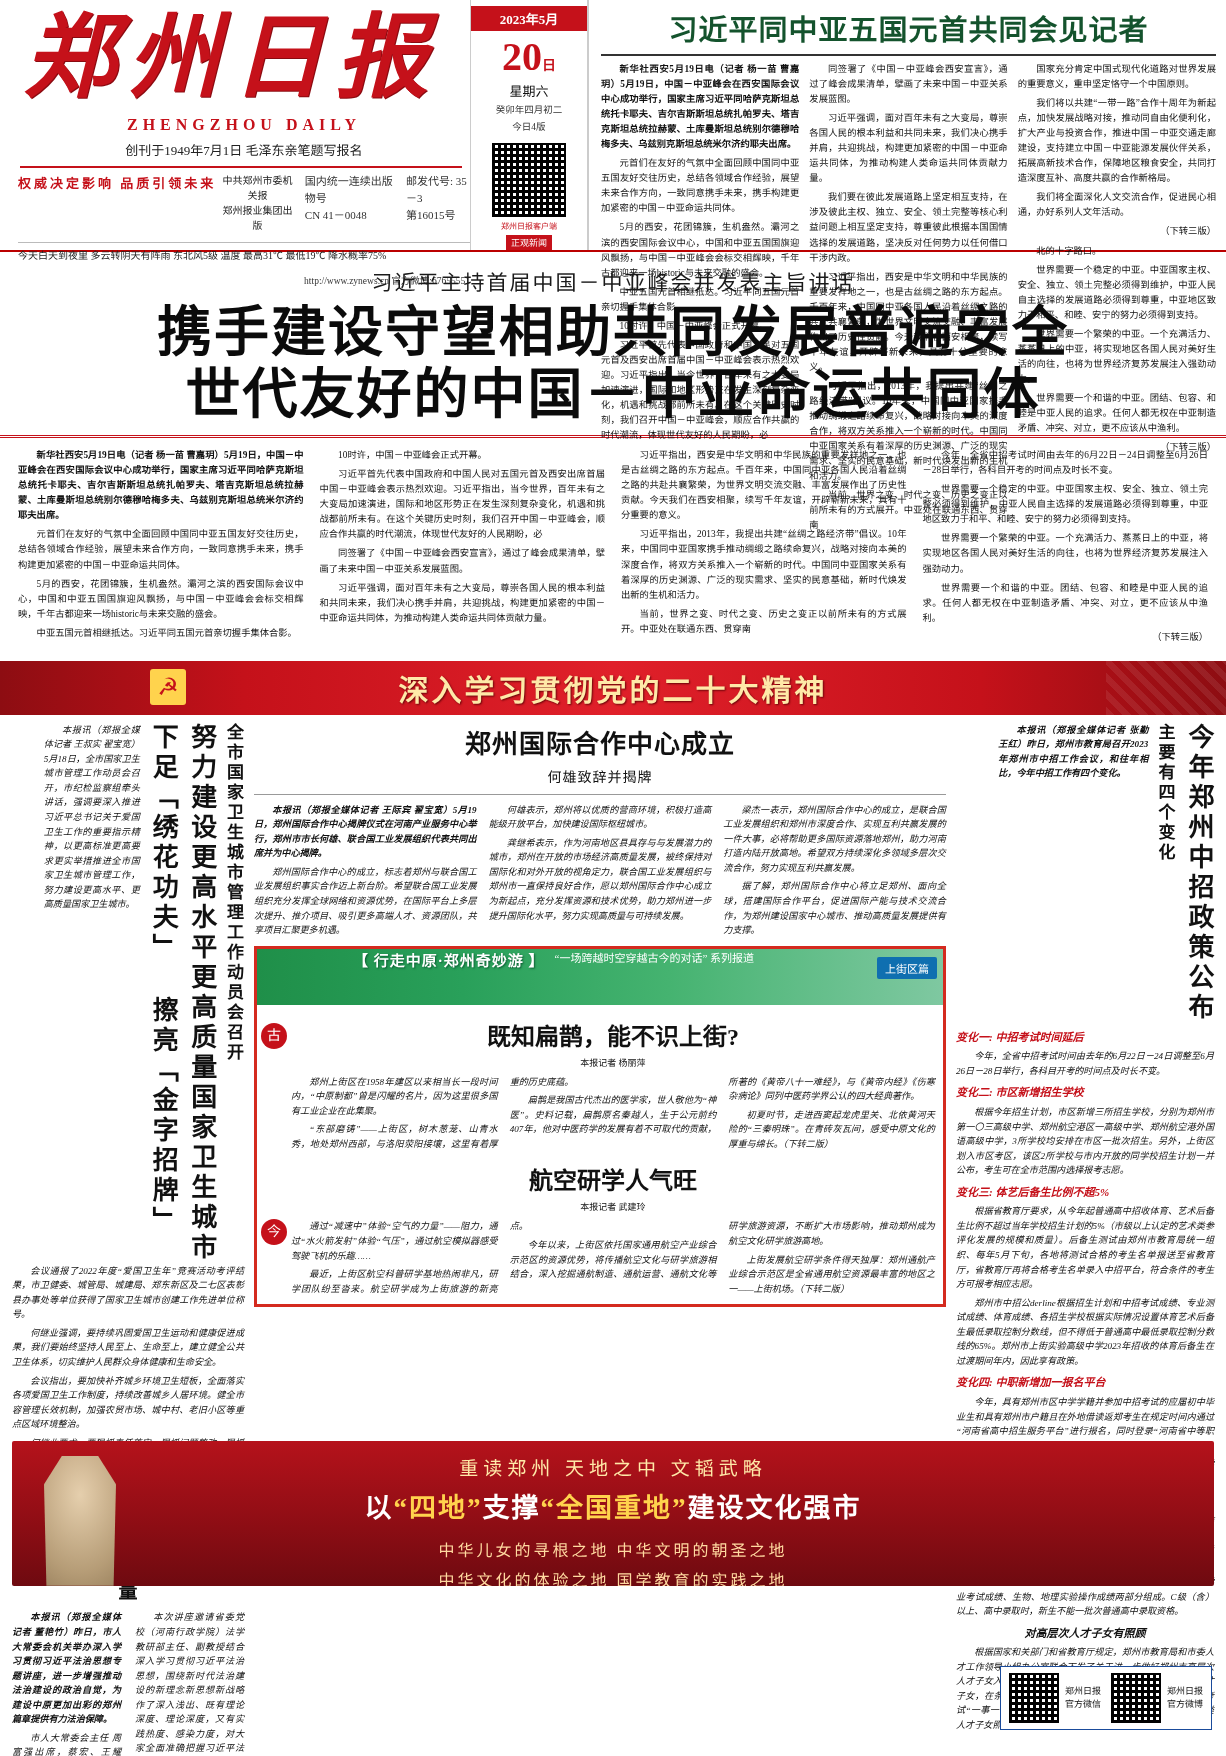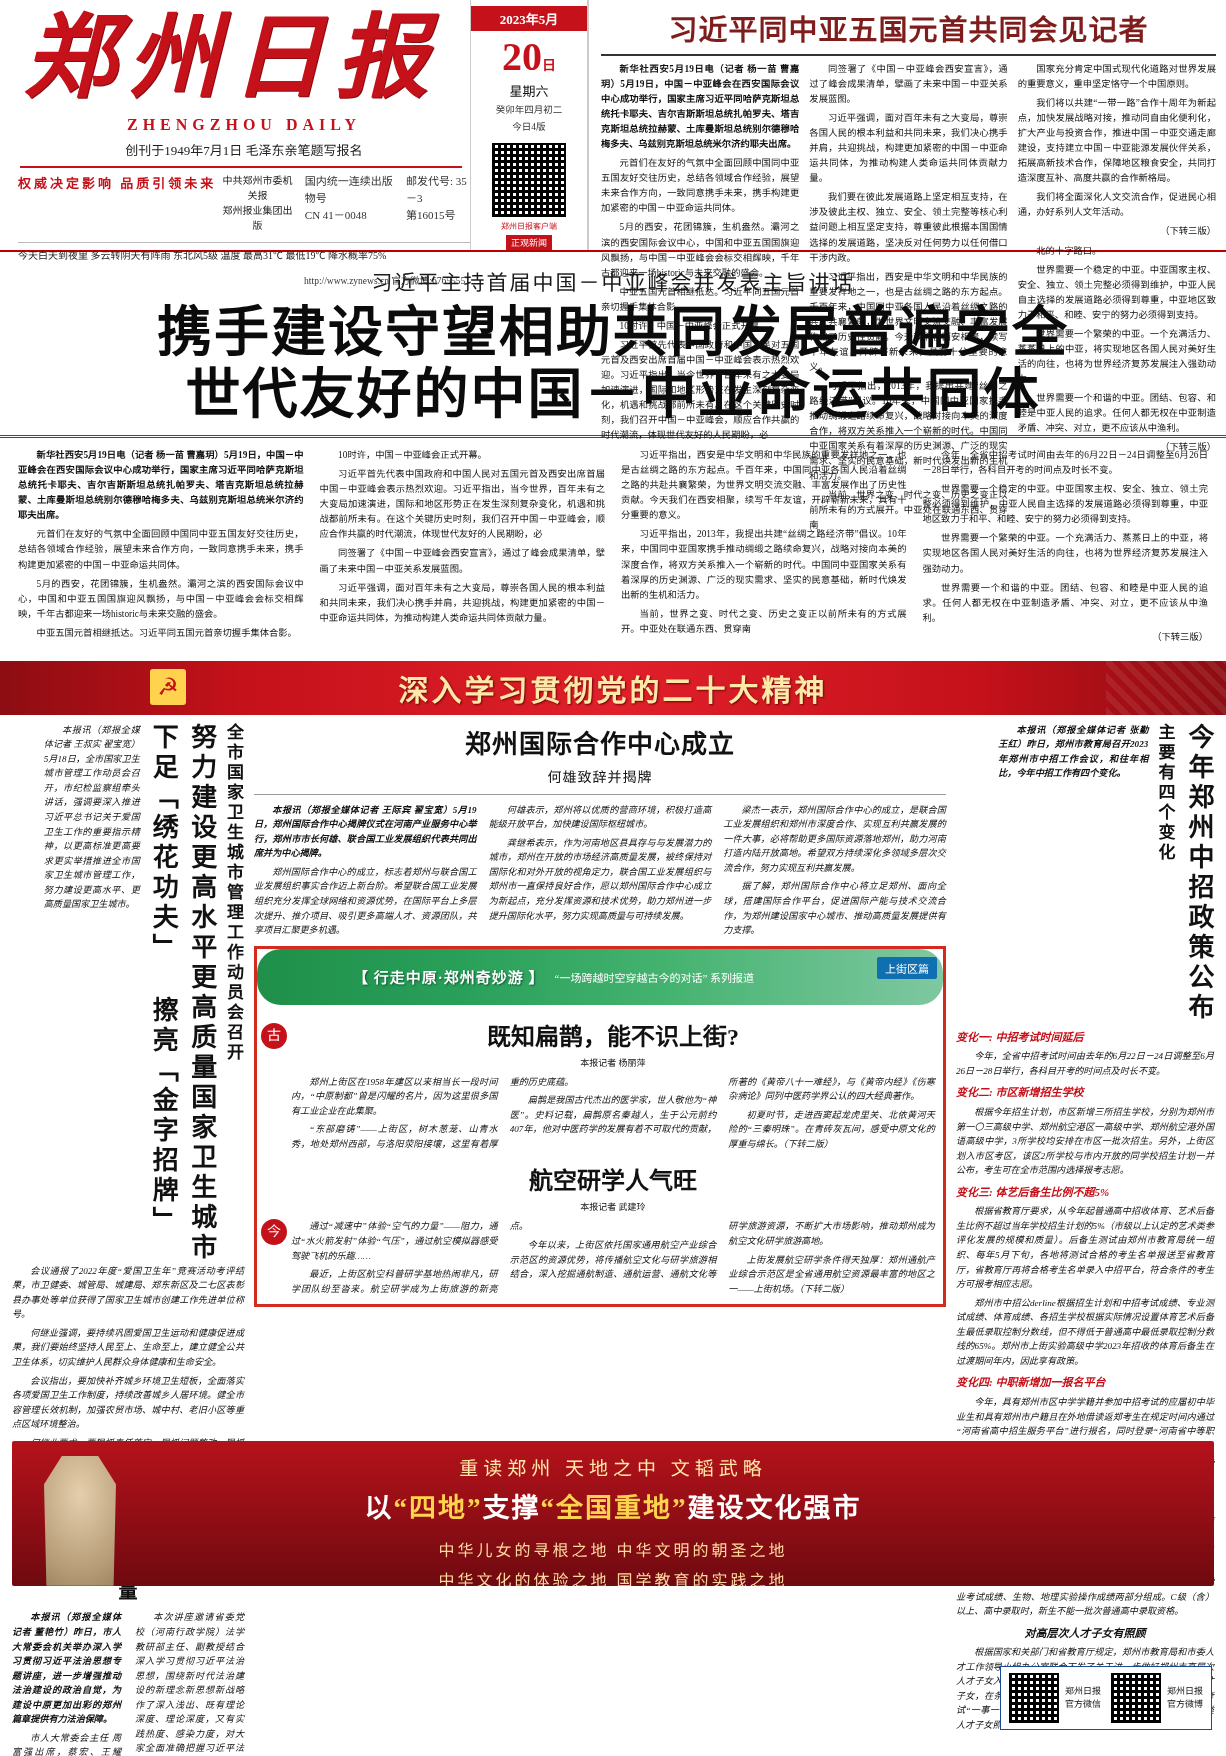--- a/index.html
+++ b/index.html
@@ -41,21 +41,21 @@
   .date-week{font-size:13px;margin-top:2px;}
   .date-lunar{font-size:9.5px;color:#333;margin-top:3px;line-height:1.5;}
   .qr{width:74px;height:74px;margin:6px auto 2px;background:
       repeating-linear-gradient(0deg,#000 0 3px,#fff 3px 6px),
       repeating-linear-gradient(90deg,#000 0 3px,transparent 3px 6px);
       background-blend-mode:multiply;border:2px solid #fff;}
   .qr-cap{font-size:8px;color:#c5111a;line-height:1.4;}
   .qr-badge{font-size:9px;background:#c5111a;color:#fff;display:inline-block;padding:1px 5px;margin-top:3px;}
 
   .mh-news{flex:1;padding:6px 10px 0 12px;box-sizing:border-box;border-left:1px solid #ccc;}
-  .mh-head{font-size:29px;font-weight:bold;text-align:center;letter-spacing:1px;color:#7f1d1d;
+  .mh-head{font-size:29px;font-weight:bold;text-align:center;letter-spacing:1px;color:#14532d;
            border-bottom:2px solid #333;padding-bottom:6px;margin-bottom:6px;}
   .mh-cols{display:flex;gap:10px;font-size:9.3px;line-height:1.62;text-align:justify;}
   .mh-cols > div{flex:1;}
   .mh-cols p{margin:0 0 4px 0;text-indent:2em;}
   .lead{font-weight:bold;}
 
   
   .bigwrap{padding:14px 18px 10px;text-align:center;border-bottom:3px double #c5111a;}
   .kicker{font-size:21px;letter-spacing:2px;color:#1a1a1a;margin-bottom:6px;}
   .bigtitle{font-size:55px;font-weight:bold;line-height:1.12;letter-spacing:2px;color:#0b0b0b;}
@@ -93,21 +93,21 @@
   .twocol{column-count:2;column-gap:14px;}
   .threecol{column-count:3;column-gap:12px;}
   .byline{font-size:9px;text-align:center;margin:4px 0 6px;}
 
   .subhead{font-size:11px;font-weight:bold;margin:6px 0 3px;}
   .redhead{font-size:11px;font-weight:bold;color:#c5111a;margin:6px 0 3px;}
 
   
   .travel{border:3px solid #d42a1f;margin-top:8px;background:#fff;}
   .travel-top{height:56px;background:linear-gradient(90deg,#1f8f49,#29a05a 30%,#45b370 60%,#7fc8a1);
-    position:relative;display:flex;align-items:center;border-radius:24px;}
+    position:relative;display:flex;}
   .travel-tag{background:#0f6fb0;color:#fff;font-size:11px;padding:3px 8px;position:absolute;right:6px;top:8px;border-radius:2px;}
   .travel-t1{color:#fff;font-size:15px;font-weight:bold;margin-left:96px;letter-spacing:1px;text-shadow:1px 1px 2px #0a5a30;}
   .travel-t2{color:#fff;font-size:11px;margin-left:10px;}
   .travel-body{display:flex;}
   .gu-jin{width:34px;padding-top:18px;}
   .gj{width:26px;height:26px;border-radius:50%;background:#c5111a;color:#fff;font-size:14px;line-height:26px;text-align:center;margin:0 auto 10px;}
   .travel-main{flex:1;padding:6px 8px 8px 0;}
   .t-title{font-size:24px;font-weight:bold;text-align:center;margin:6px 0 2px;}
   .t-title2{font-size:24px;font-weight:bold;text-align:center;margin:10px 0 2px;}
 

